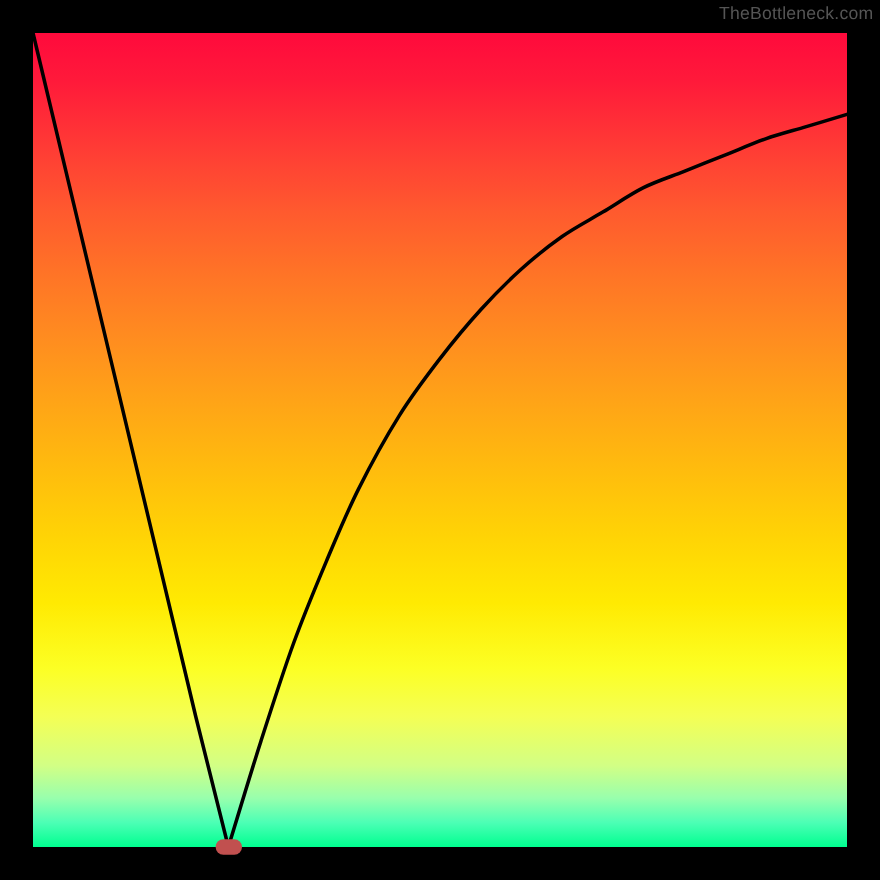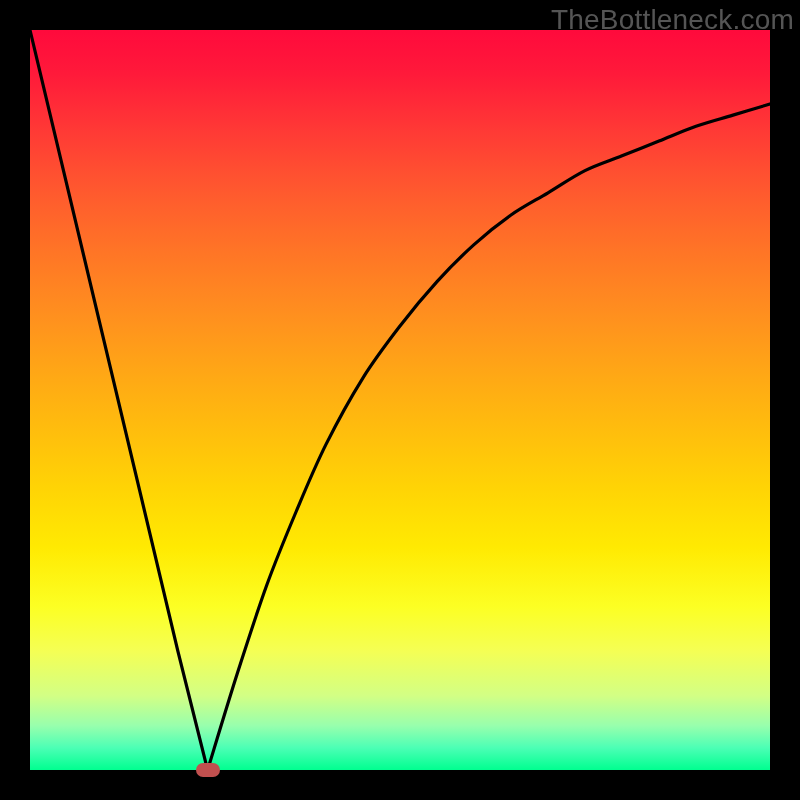--- a/index.html
+++ b/index.html
@@ -39,21 +39,21 @@
       #98ffad 94%,
       #4cffb5 97%,
       #00ff90 100%
     );
   }
   .watermark {
     position: absolute;
     top: 4px;
     right: 6px;
     color: #555;
-    font-size: 28px;
+    font-size: 16px;
     font-weight: 500;
     letter-spacing: 0.2px;
     user-select: none;
   }
   svg.curve {
     position: absolute;
     left: 0;
     top: 0;
     width: 740px;
     height: 740px;

